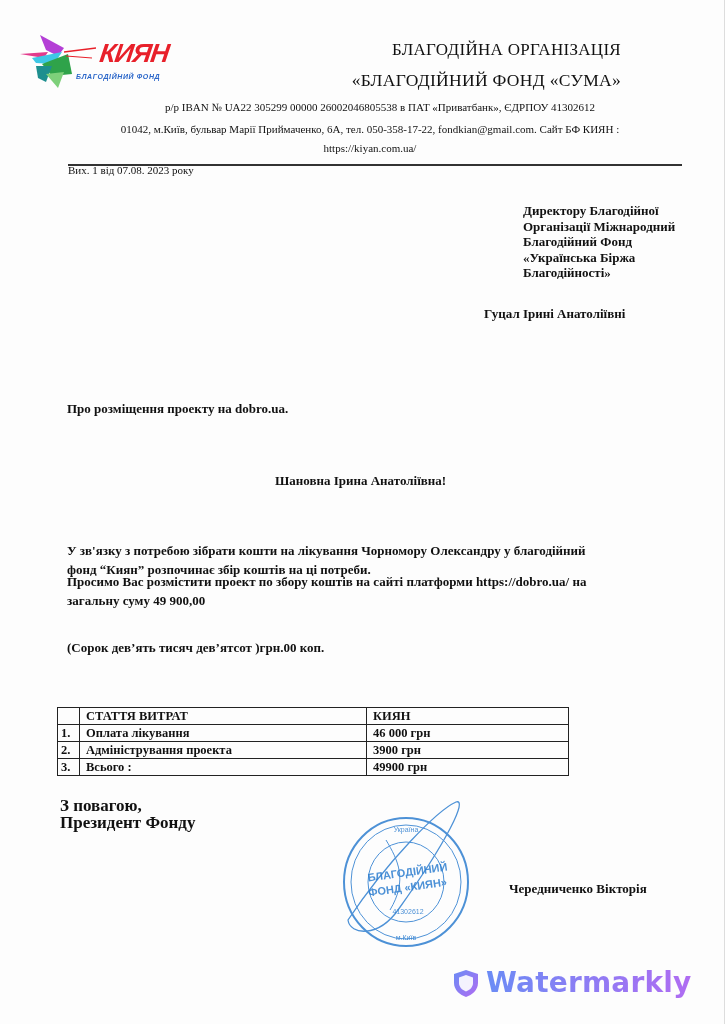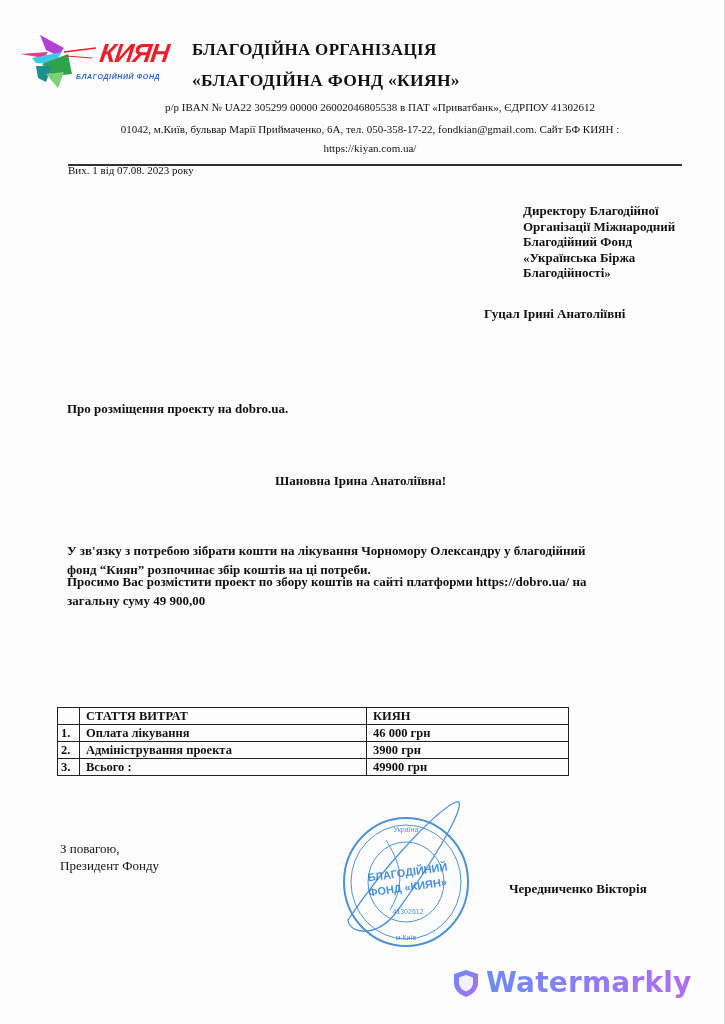--- a/index.html
+++ b/index.html
@@ -3,42 +3,42 @@
   <meta charset="utf-8">
   <style>
     * { box-sizing: border-box; margin: 0; padding: 0; }
     html, body { width: 725px; height: 1024px; background: #ffffff; overflow: hidden; }
     body { position: relative; font-family: "Liberation Serif", "DejaVu Serif", serif; color: #111; }
     .page { position: absolute; left: 0; top: 0; width: 725px; height: 1024px; background: #fdfdfd; border-right: 1px solid #ddd; }
     .abs { position: absolute; }
     .logo { left: 18px; top: 30px; width: 150px; height: 60px; }
     .logo-word { position: absolute; left: 82px; top: 8px; font-family: "Liberation Sans", sans-serif; font-weight: bold; font-style: italic; font-size: 26px; color: #e8202a; letter-spacing: -1px; transform: skewX(-8deg); }
     .logo-sub { position: absolute; left: 58px; top: 43px; font-family: "Liberation Sans", sans-serif; font-size: 7px; font-weight: bold; font-style: italic; color: #2a66c9; letter-spacing: 0.6px; }
-    .org-title { left: 192px; width: 420px; text-align: left; font-weight: bold; font-size: 17px; letter-spacing: 0.3px; }
+    .org-title { left: 201px; width: 420px; text-align: right; font-weight: normal; font-size: 17px; letter-spacing: 0.3px; }
     .org-title.l1 { top: 40px; }
     .org-title.l2 { top: 70px; font-size: 17.5px; }
     .req { text-align: center; font-size: 11px; width: 725px; left: 0; }
     .req.l1 { top: 101px; left: 30px; width: 700px; }
     .req.l2 { top: 123px; left: 20px; width: 700px; }
     .req.l3 { top: 142px; left: 20px; width: 700px; }
     .hr { left: 68px; top: 164px; width: 614px; height: 1.5px; background: #333; }
     .ref { left: 68px; top: 164px; font-size: 11px; }
     .addressee { left: 484px; top: 203px; font-weight: bold; font-size: 13px; line-height: 15.5px; margin-left: 39px; }
     .addressee-name { left: 484px; top: 306px; font-weight: bold; font-size: 13px; text-align: right; }
     .subject { left: 67px; top: 401px; font-weight: bold; font-size: 13px; }
     .greeting { left: 275px; top: 473px; font-weight: bold; font-size: 13px; }
     .para { left: 67px; font-weight: bold; font-size: 13px; line-height: 19px; width: 600px; }
     .para.p1 { top: 541px; }
     .para.p2 { top: 572px; }
     .para.p3 { top: 638px; }
     table.costs { position: absolute; left: 57px; top: 707px; width: 512px; border-collapse: collapse; font-size: 12.5px; font-weight: bold; }
     table.costs td { border: 1px solid #222; padding: 0 6px; height: 17px; line-height: 16px; vertical-align: bottom; }
     table.costs td.num { width: 22px; padding: 0 3px; }
     table.costs td.amt { width: 202px; }
-    .sign-left { left: 60px; top: 840px; font-weight: normal; font-size: 13px; line-height: 17px; }
+    .sign-left { left: 60px; top: 797px; font-weight: bold; font-size: 17px; line-height: 17px; }
     .sign-right { left: 509px; top: 881px; font-weight: bold; font-size: 13px; }
     .stamp { left: 328px; top: 800px; width: 160px; height: 150px; }
     .watermark { left: 452px; top: 953px; display: flex; align-items: center; gap: 6px; margin-top: 13px; }
     .wm-text { font-family: "DejaVu Sans", sans-serif; font-weight: bold; font-size: 28px; color: #8c6ff0; letter-spacing: 0.2px; background: linear-gradient(90deg,#6b8cf5,#b06cf2); -webkit-background-clip: text; background-clip: text; -webkit-text-fill-color: transparent; }
   </style>
 </head>
 <body>
 
 <div class="page">
 
@@ -51,21 +51,21 @@
       <polygon points="18,36 34,36 28,52 20,48" fill="#1e8f8f"></polygon>
       <polygon points="28,44 46,42 40,58" fill="#7ed07a"></polygon>
       <line x1="46" y1="22" x2="78" y2="18" stroke="#e8202a" stroke-width="1.5"></line>
       <line x1="48" y1="26" x2="74" y2="28" stroke="#e8202a" stroke-width="1"></line>
     </svg>
     <div class="logo-word">КИЯН</div>
     <div class="logo-sub">БЛАГОДІЙНИЙ ФОНД</div>
   </div>
 
   <div class="abs org-title l1">БЛАГОДІЙНА ОРГАНІЗАЦІЯ</div>
-  <div class="abs org-title l2">«БЛАГОДІЙНА ФОНД «КИЯН»</div>
+  <div class="abs org-title l2">«БЛАГОДІЙНИЙ ФОНД «СУМА»</div>
   <div class="abs req l1">р/р IBAN № UA22 305299 00000 26002046805538  в ПАТ «Приватбанк», ЄДРПОУ 41302612</div>
   <div class="abs req l2">01042, м.Київ, бульвар Марії Приймаченко, 6А, тел. 050-358-17-22, fondkian@gmail.com. Сайт БФ КИЯН :</div>
   <div class="abs req l3">https://kiyan.com.ua/</div>
   <div class="abs hr"></div>
   <div class="abs ref">Вих. 1 від 07.08. 2023 року</div>
 
   <div class="abs addressee">
     <div>Директору Благодійної</div>
     <div>Організації Міжнародний</div>
     <div>Благодійний Фонд</div>
@@ -78,20 +78,21 @@
   <div class="abs greeting">Шановна Ірина Анатоліївна!</div>
 
   <div class="abs para p1">
     <div>У зв'язку з потребою зібрати кошти на лікування Чорномору Олександру у благодійний</div>
     <div>фонд “Киян” розпочинає збір коштів на ці потреби.</div>
   </div>
   <div class="abs para p2">
     <div>Просимо Вас розмістити проект по збору коштів на сайті платформи  https://dobro.ua/  на</div>
     <div>загальну суму 49 900,00</div>
   </div>
+  <div class="abs para p3">(Сорок дев’ять  тисяч дев’ятсот )грн.00 коп.</div>
 
   <table class="costs">
     <tbody>
         <tr>
       <td class="num"></td>
       <td>СТАТТЯ ВИТРАТ</td>
       <td class="amt">КИЯН</td>
     </tr>
     <tr>
       <td class="num">1.</td>

